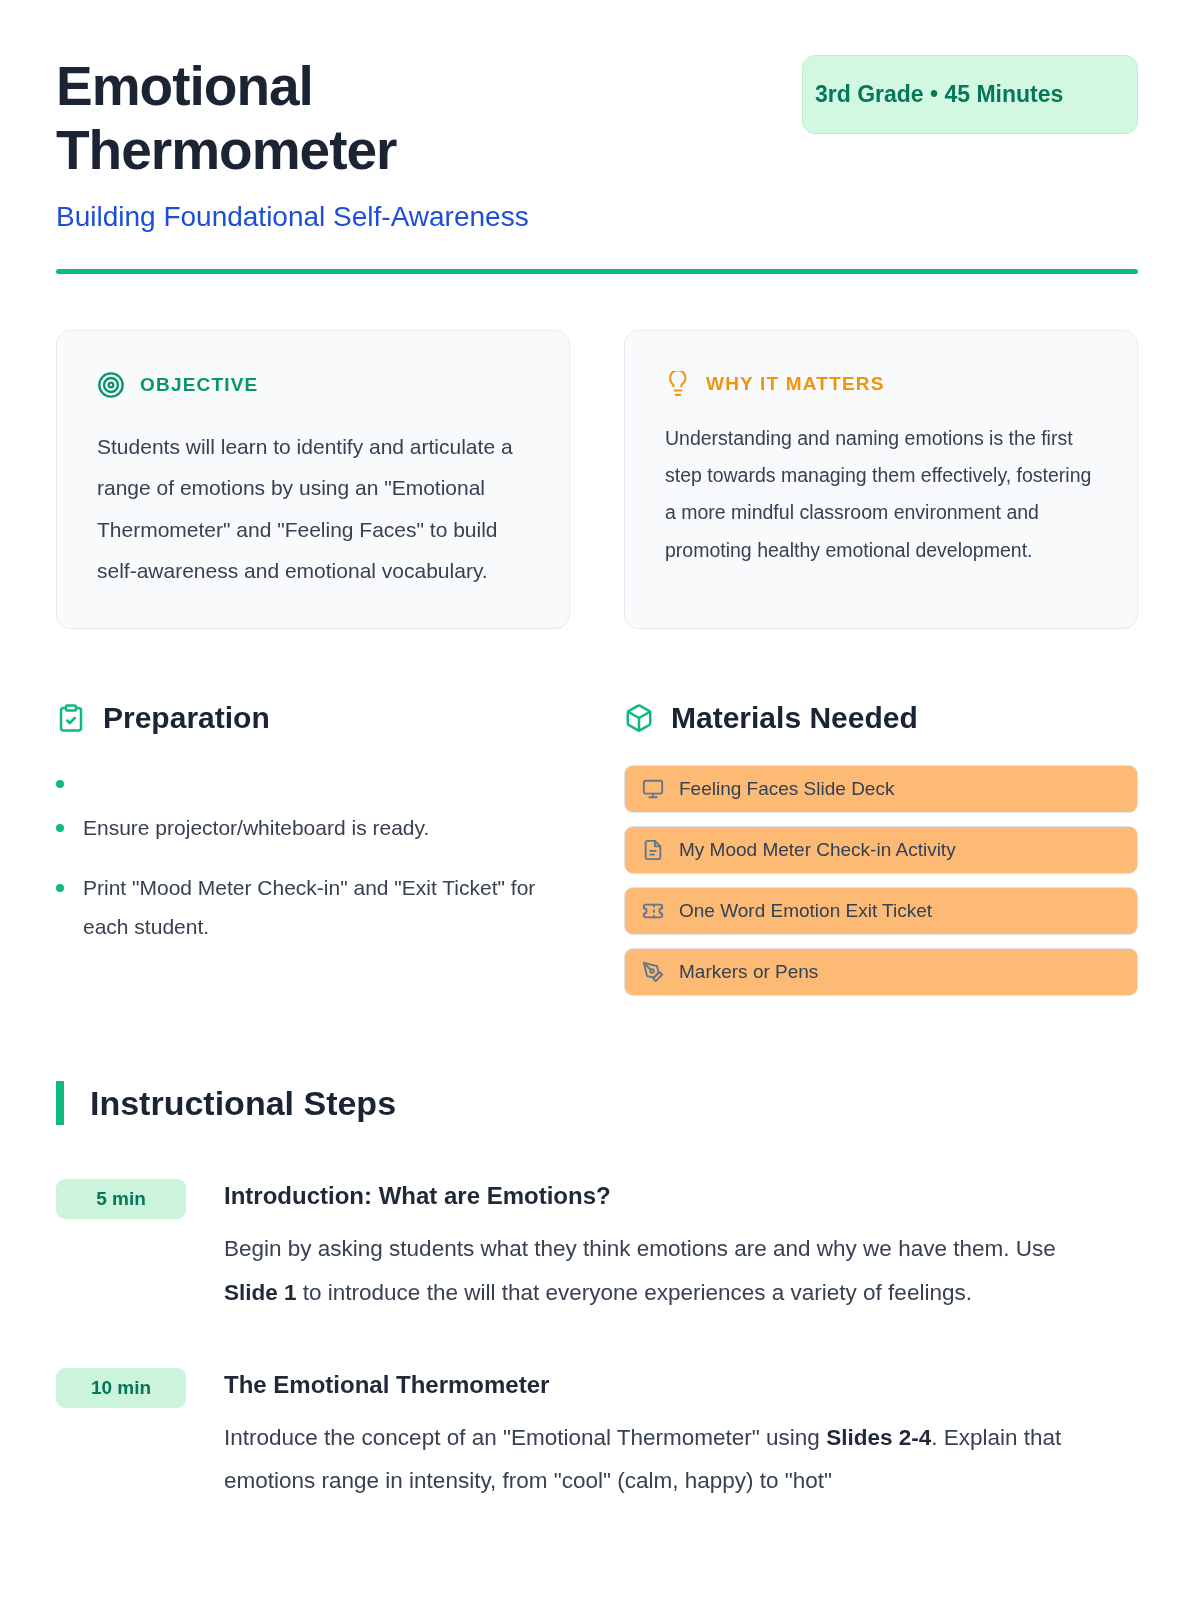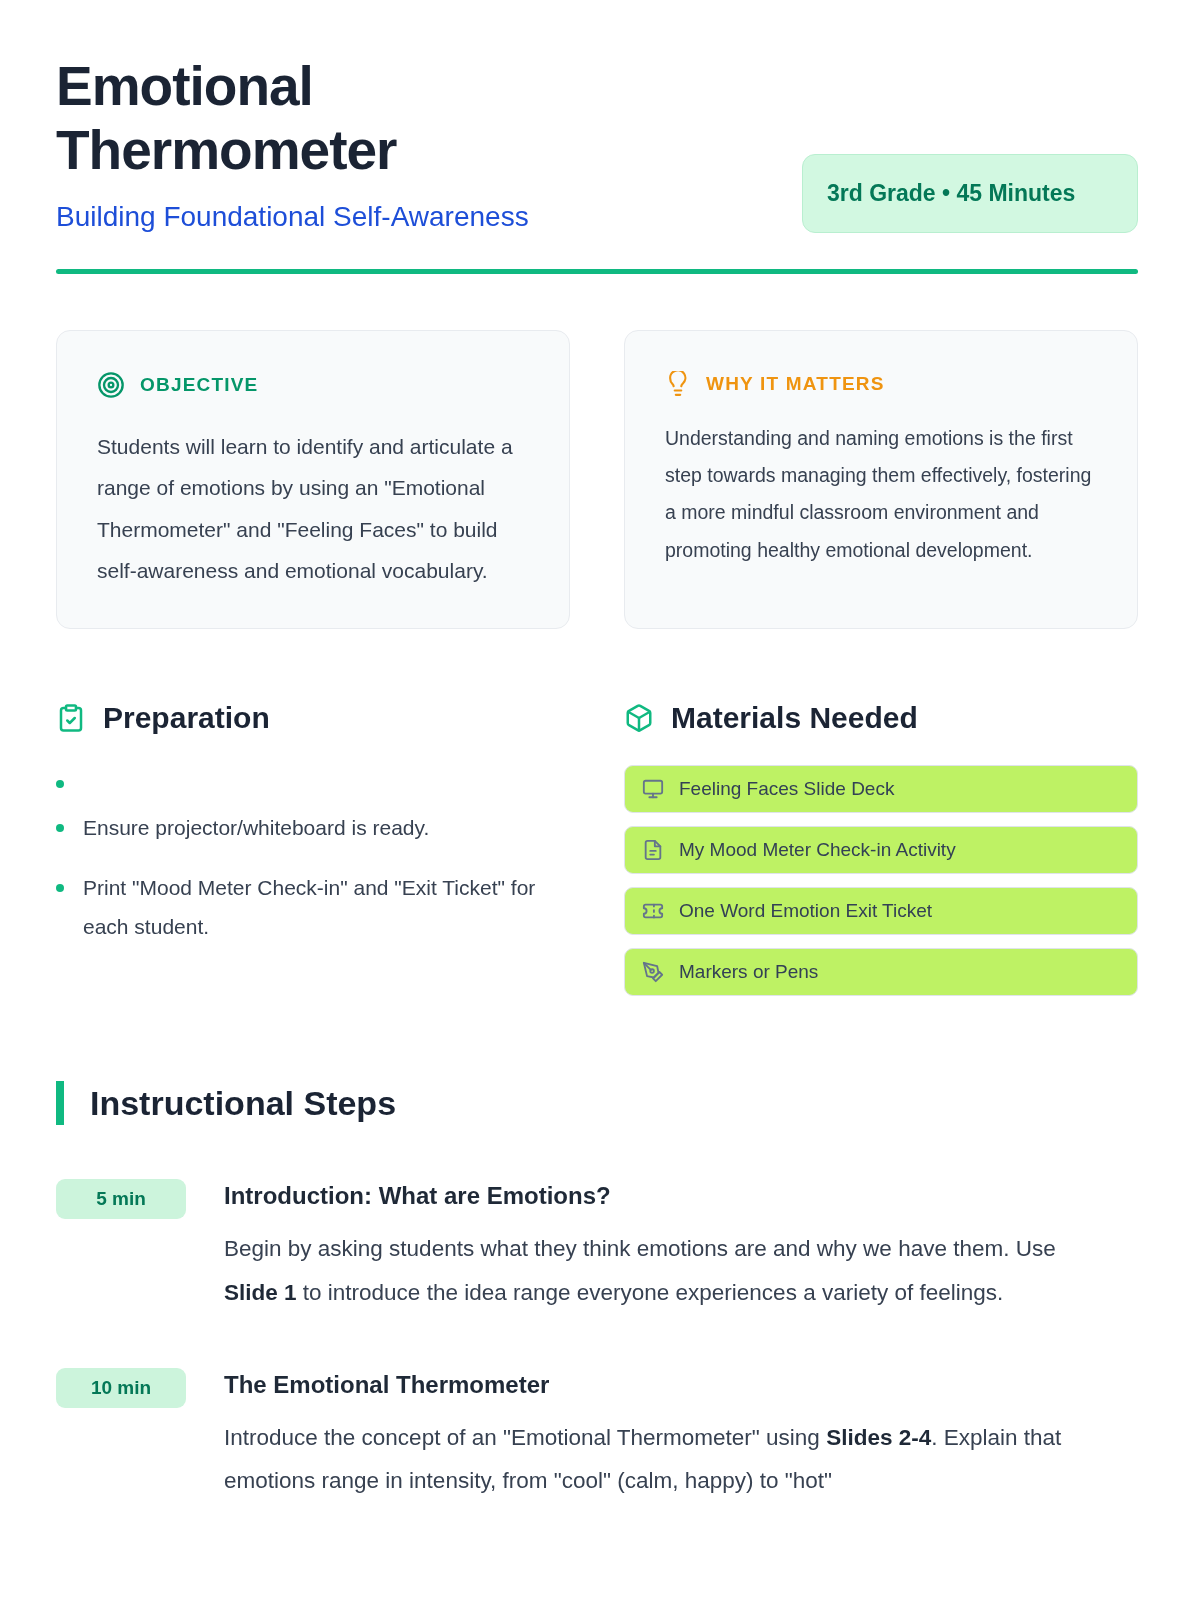--- a/index.html
+++ b/index.html
@@ -6,32 +6,32 @@
   html, body { margin: 0; padding: 0; }
   body {
     width: 1200px; height: 1600px; overflow: hidden;
     background: #ffffff;
     font-family: "Liberation Sans", sans-serif;
     color: #374151;
   }
   .page { padding: 55px 62px 0 56px; }
 
   
-  .header { display: flex; justify-content: space-between; align-items: flex-end; }
+  .header { display: flex; justify-content: space-between; align-items: flex-start; }
   .title {
     margin: 0; max-width: 600px;
     font-size: 55px; line-height: 1.16; font-weight: 800;
     letter-spacing: -1px; color: #1b2434;
   }
   .subtitle {
     margin: 18px 0 0; 
     font-size: 28px; color: #1d4ed8;
   }
   .badge {
-    width: 336px; padding: 19px 24px;
+    width: 336px; padding: 19px 12px;
     background: #d2f8e1; border: 1px solid #b9efd0; border-radius: 13px;
     color: #047857; font-weight: 700; font-size: 23px; line-height: 1.7;
   }
   .divider {
     border: none; height: 5px; background: #10b981;
     margin: 36px 0 0; border-radius: 3px;
   }
 
   
   .two-col { display: grid; grid-template-columns: 1fr 1fr; column-gap: 54px; }
@@ -58,21 +58,21 @@
   .section-title .icon { color: #10b981; display: inline-flex; }
   .prep-list { list-style: none; margin: 30px 0 0; padding: 0; }
   .prep-list li {
     display: flex; gap: 19px; margin-bottom: 21px;
     font-size: 21px; line-height: 1.85; color: #374151;
   }
   .dot { flex: none; width: 8px; height: 8px; border-radius: 50%; background: #10b981; margin-top: 15px; }
   .materials-list { margin-top: 30px; }
   .material-item {
     display: flex; align-items: center; gap: 15px;
-    background: #bef264; border: 1px solid #dfe4ea; border-radius: 9px;
+    background: #fdba74; border: 1px solid #dfe4ea; border-radius: 9px;
     padding: 12px 17px; margin-bottom: 13px;
     font-size: 19px; color: #334155;
   }
   .m-icon { color: #64748b; display: inline-flex; flex: none; }
 
   
   .steps-section { margin-top: 72px; }
   .steps-title {
     margin: 0 0 54px; padding-left: 26px;
     border-left: 8px solid #10b981;
@@ -221,21 +221,21 @@
     </div>
   </section>
 
   <section class="steps-section">
     <h2 class="steps-title">Instructional Steps</h2>
 
     <div class="step">
       <div class="pill">5 min</div>
       <div class="step-content">
         <h3 class="step-title">Introduction: What are Emotions?</h3>
-        <p class="step-body"><span>Begin by asking students what they think emotions are and why we have them. Use </span><span class="b">Slide 1</span><span> to introduce the idea range everyone experiences a variety of feelings.</span></p>
+        <p class="step-body"><span>Begin by asking students what they think emotions are and why we have them. Use </span><span class="b">Slide 1</span><span> to introduce the will that everyone experiences a variety of feelings.</span></p>
       </div>
     </div>
 
     <div class="step">
       <div class="pill">10 min</div>
       <div class="step-content">
         <h3 class="step-title">The Emotional Thermometer</h3>
         <p class="step-body"><span>Introduce the concept of an "Emotional Thermometer" using </span><span class="b">Slides 2-4</span><span>. Explain that emotions range in intensity, from "cool" (calm, happy) to "hot"</span></p>
       </div>
     </div>

